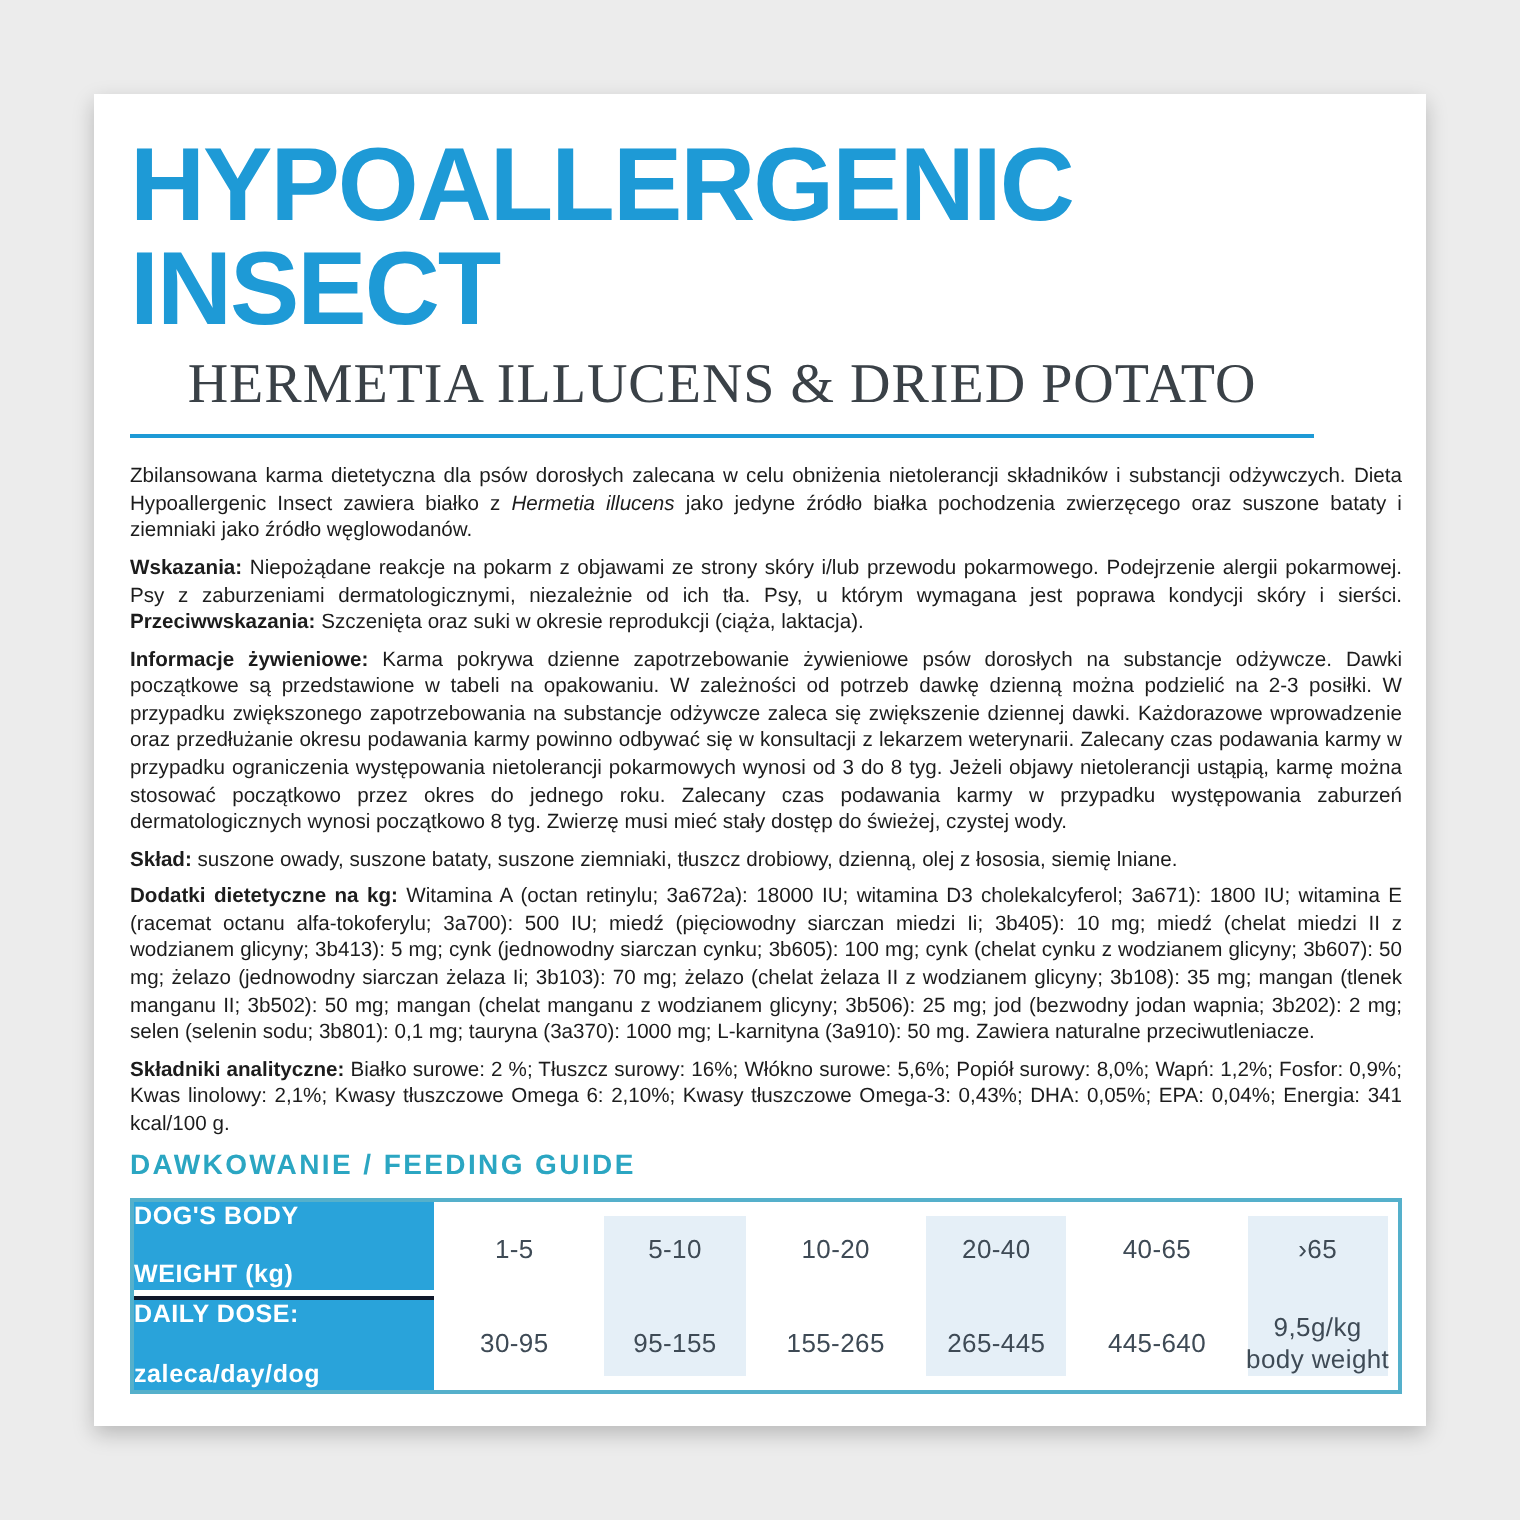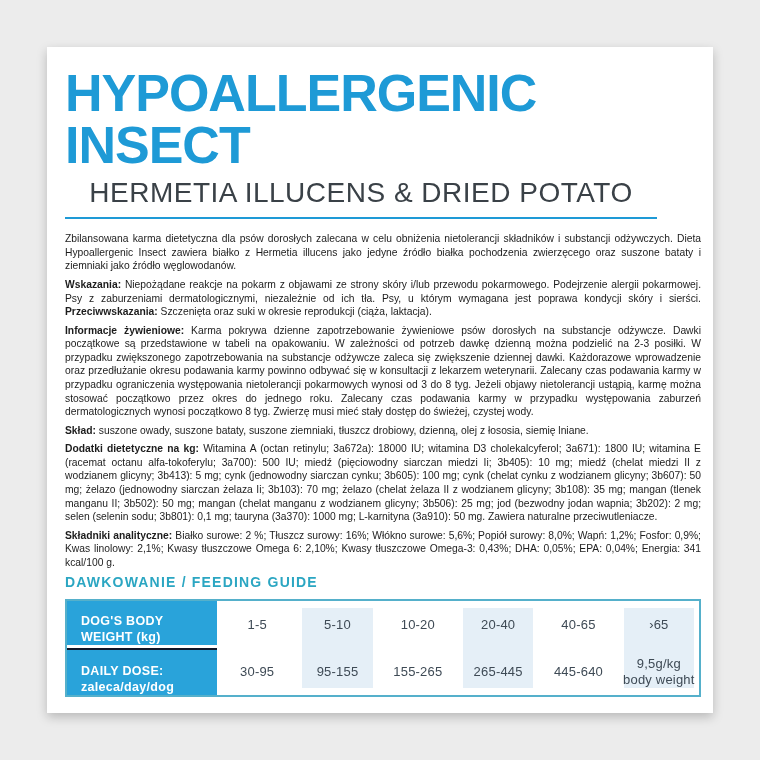--- a/index.html
+++ b/index.html
@@ -28,35 +28,36 @@
     white-space: nowrap;
   }
   .title-line.second { padding-right: 40px; }
   .subtitle {
     text-align: center;
     font-size: 28px;
     color: #3a4147;
     letter-spacing: 0.5px;
     margin-top: 6px;
     line-height: 1.15;
+    font-family: Liberation Serif, serif;
   }
   .header-rule {
     border-bottom: 2px solid #1e9ad6;
     margin-top: 8px;
   }
   .body-copy { margin-top: 13px; width: 636px; }
   .body-copy p {
     margin: 0 0 5px 0;
     font-size: 10.3px;
     line-height: 1.32;
     text-align: justify;
     color: #1c1c1c;
   }
   .body-copy b { font-weight: 700; }
-  .it { }
+  .it { font-style: italic; }
   .fg-heading {
     margin-top: 3px;
     color: #2ba6c2;
     font-weight: 700;
     font-size: 14px;
     letter-spacing: 1.2px;
   }
   .fg-table {
     margin-top: 9px;
     width: 636px;
@@ -80,22 +81,22 @@
     grid-template-columns: 150px repeat(6, 1fr);
     height: 47px;
   }
   .hcell {
     background: #29a3da;
     color: #ffffff;
     font-weight: 700;
     font-size: 12.5px;
     line-height: 1.25;
     letter-spacing: 0.3px;
-    display: flex; flex-direction: column; justify-content: flex-end;
-    padding-left: 14px;
+    display: flex; flex-direction: column; justify-content: space-between;
+    padding-left: 0;
   }
   .fg-row.r1 .hcell { border-bottom: 3px solid #ffffff; }
   .fg-row.r2 .hcell { border-top: 2px solid #0f172a; }
   .vcell {
     display: flex; align-items: center; justify-content: center;
     text-align: center;
     font-size: 13px;
     color: #3e4a55;
     letter-spacing: 0.2px;
     line-height: 1.2;

